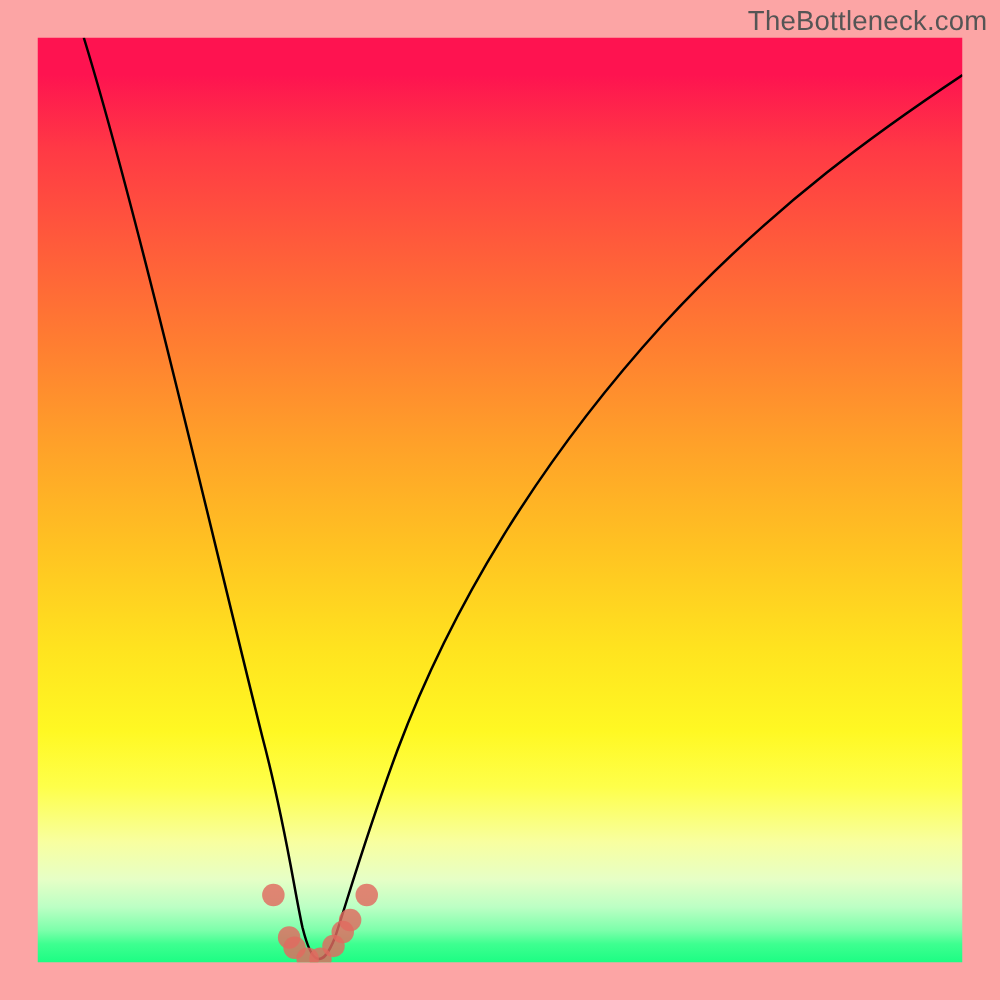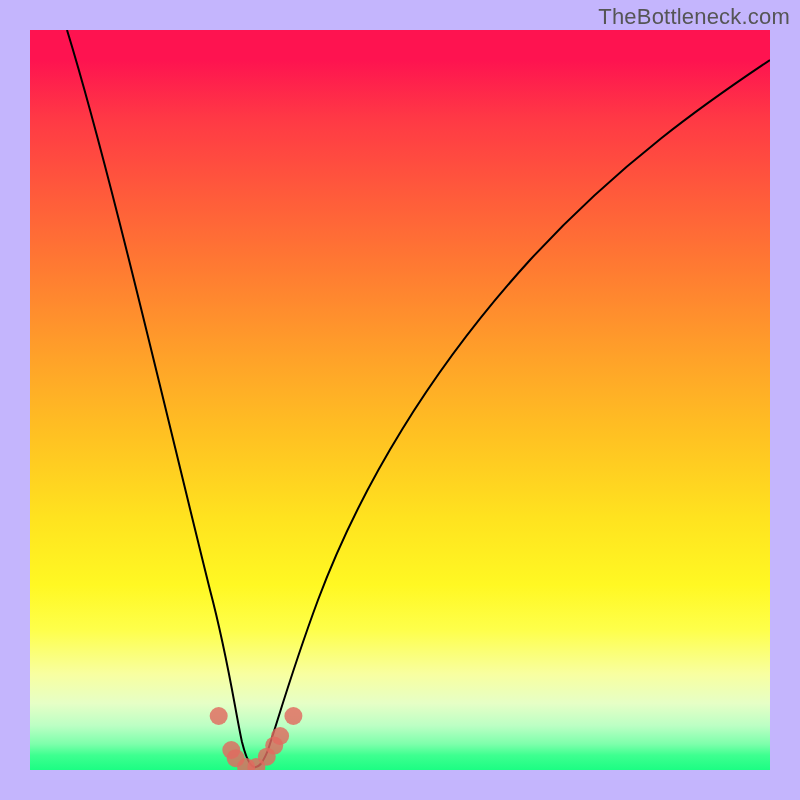--- a/index.html
+++ b/index.html
@@ -8,21 +8,21 @@
     width: 800px;
     height: 800px;
     overflow: hidden;
     background: #000;
     font-family: Arial, Helvetica, sans-serif;
   }
   .frame {
     position: relative;
     width: 800px;
     height: 800px;
-    background: #c4b5fd;
+    background: #fca5a5;
   }
   .watermark {
     position: absolute;
     top: 4px;
     right: 10px;
     color: #555;
     font-size: 22px;
     font-weight: 500;
     letter-spacing: 0.2px;
     z-index: 3;

